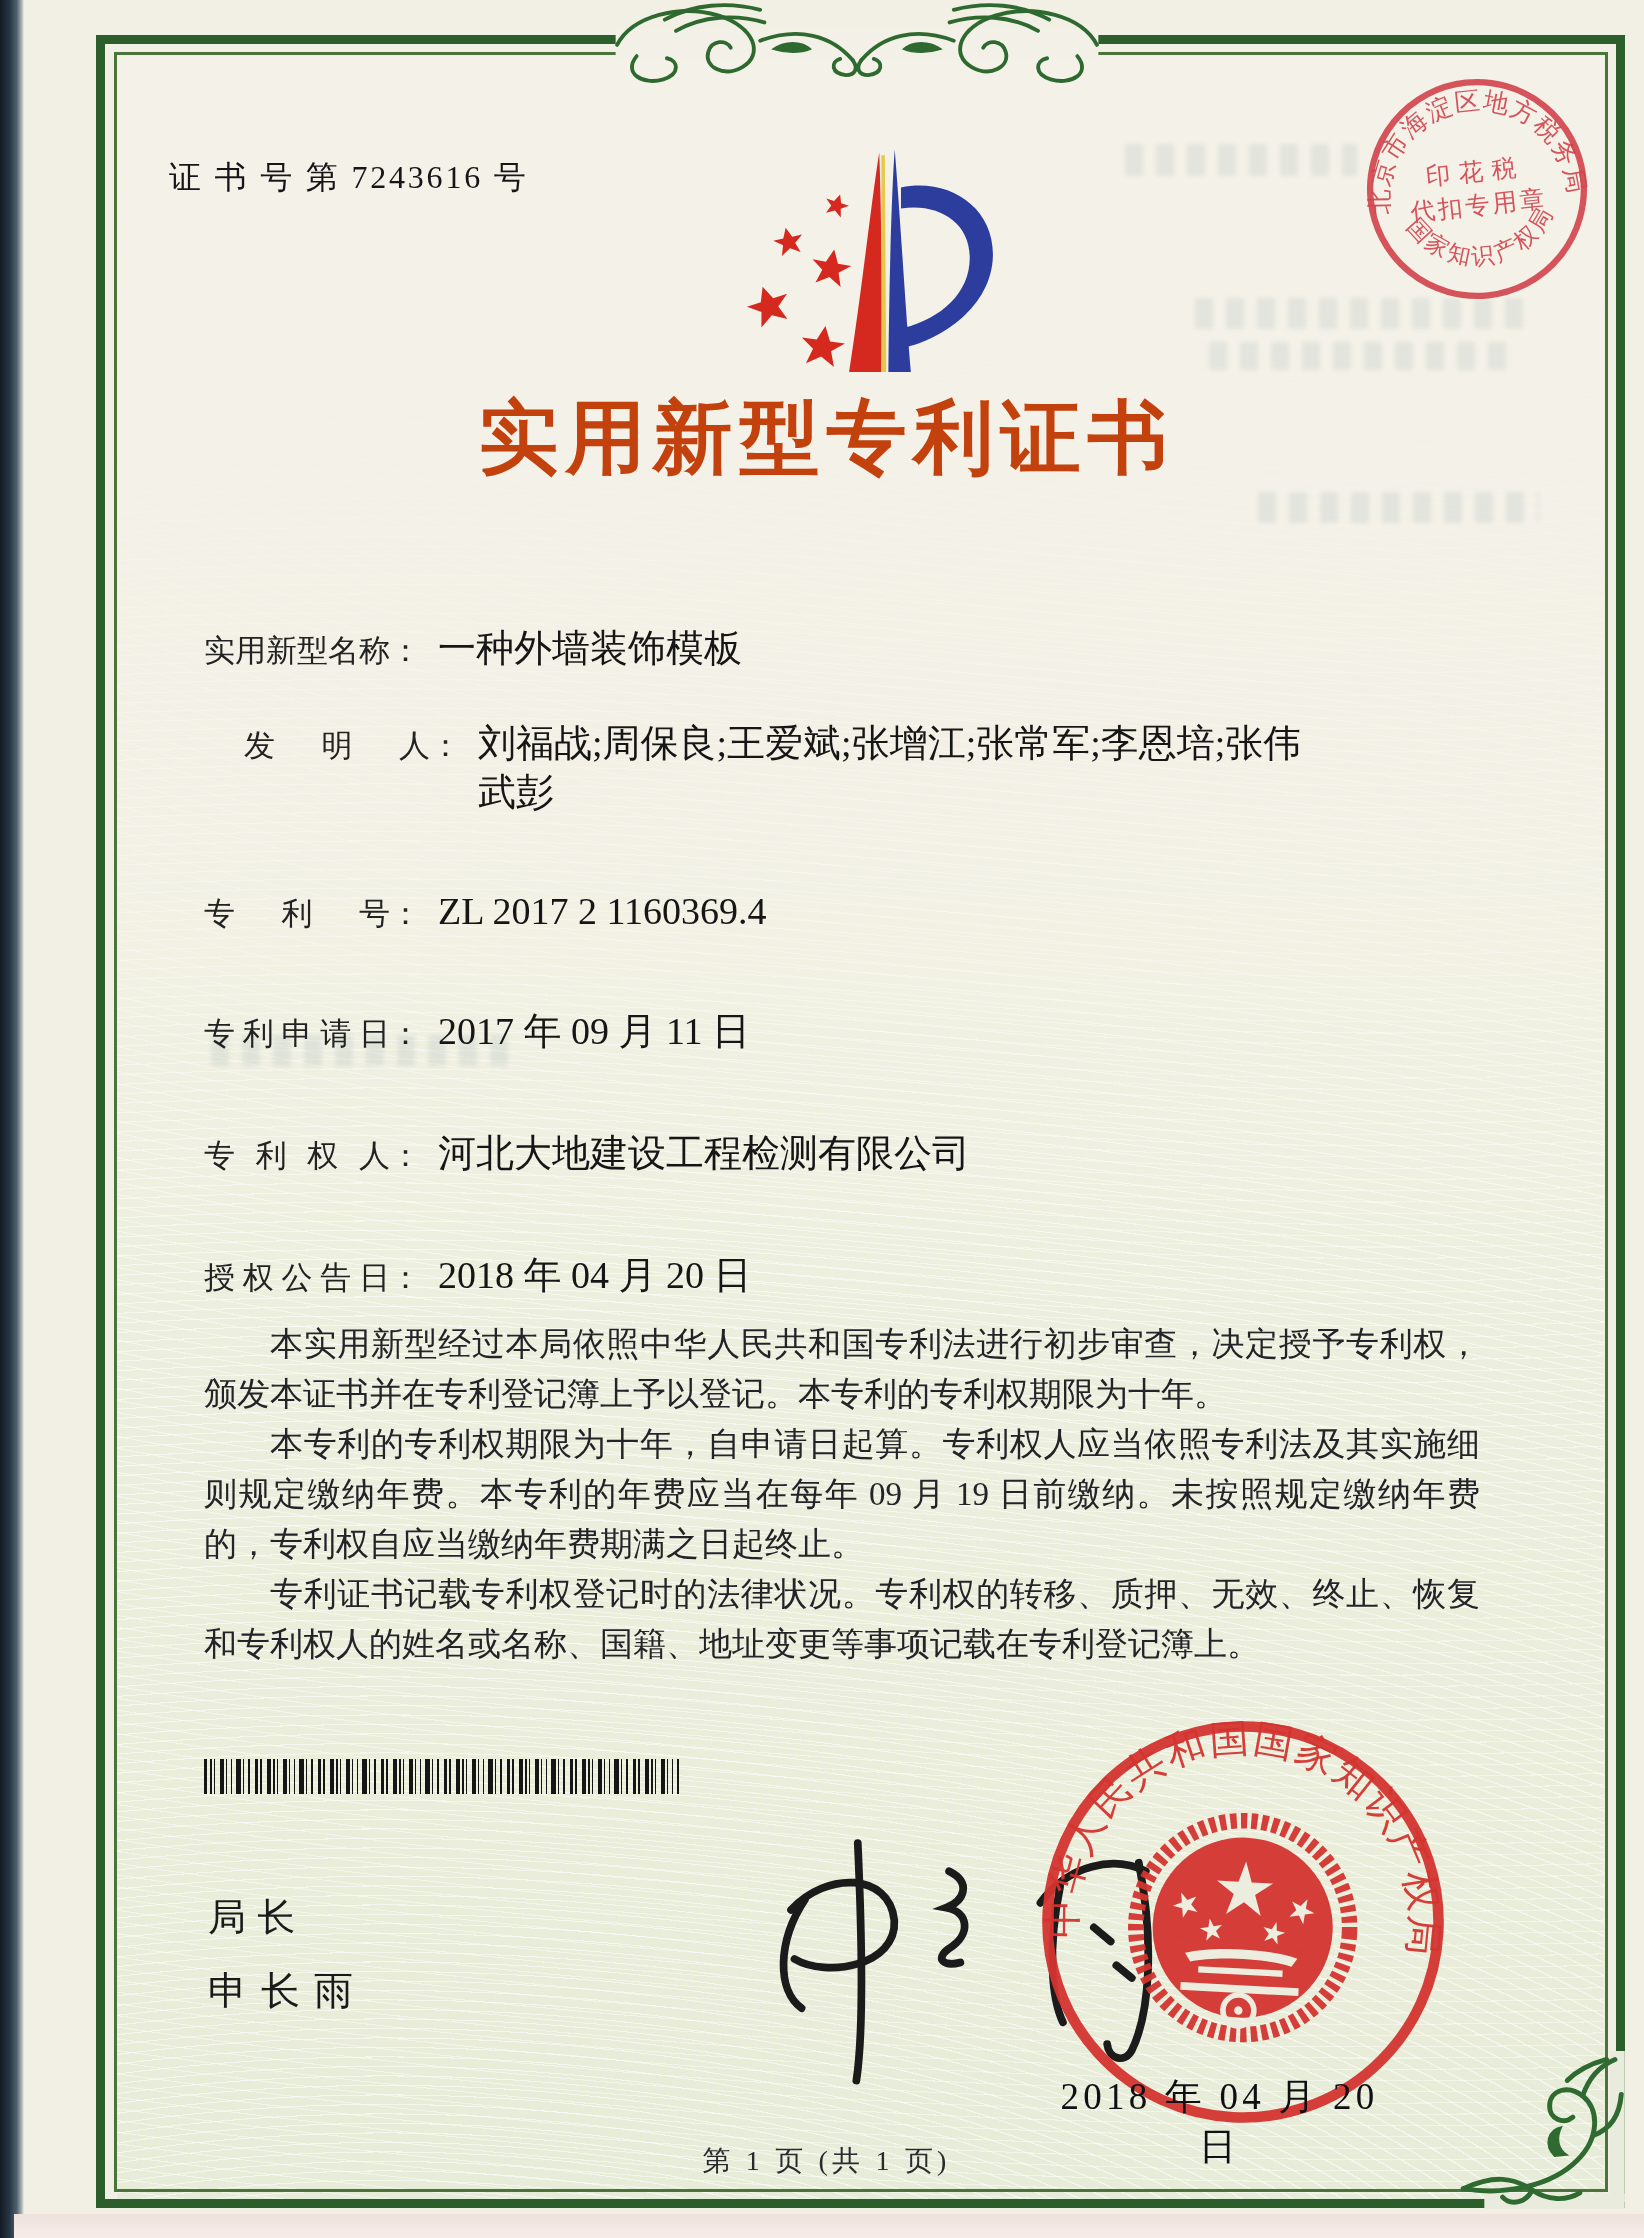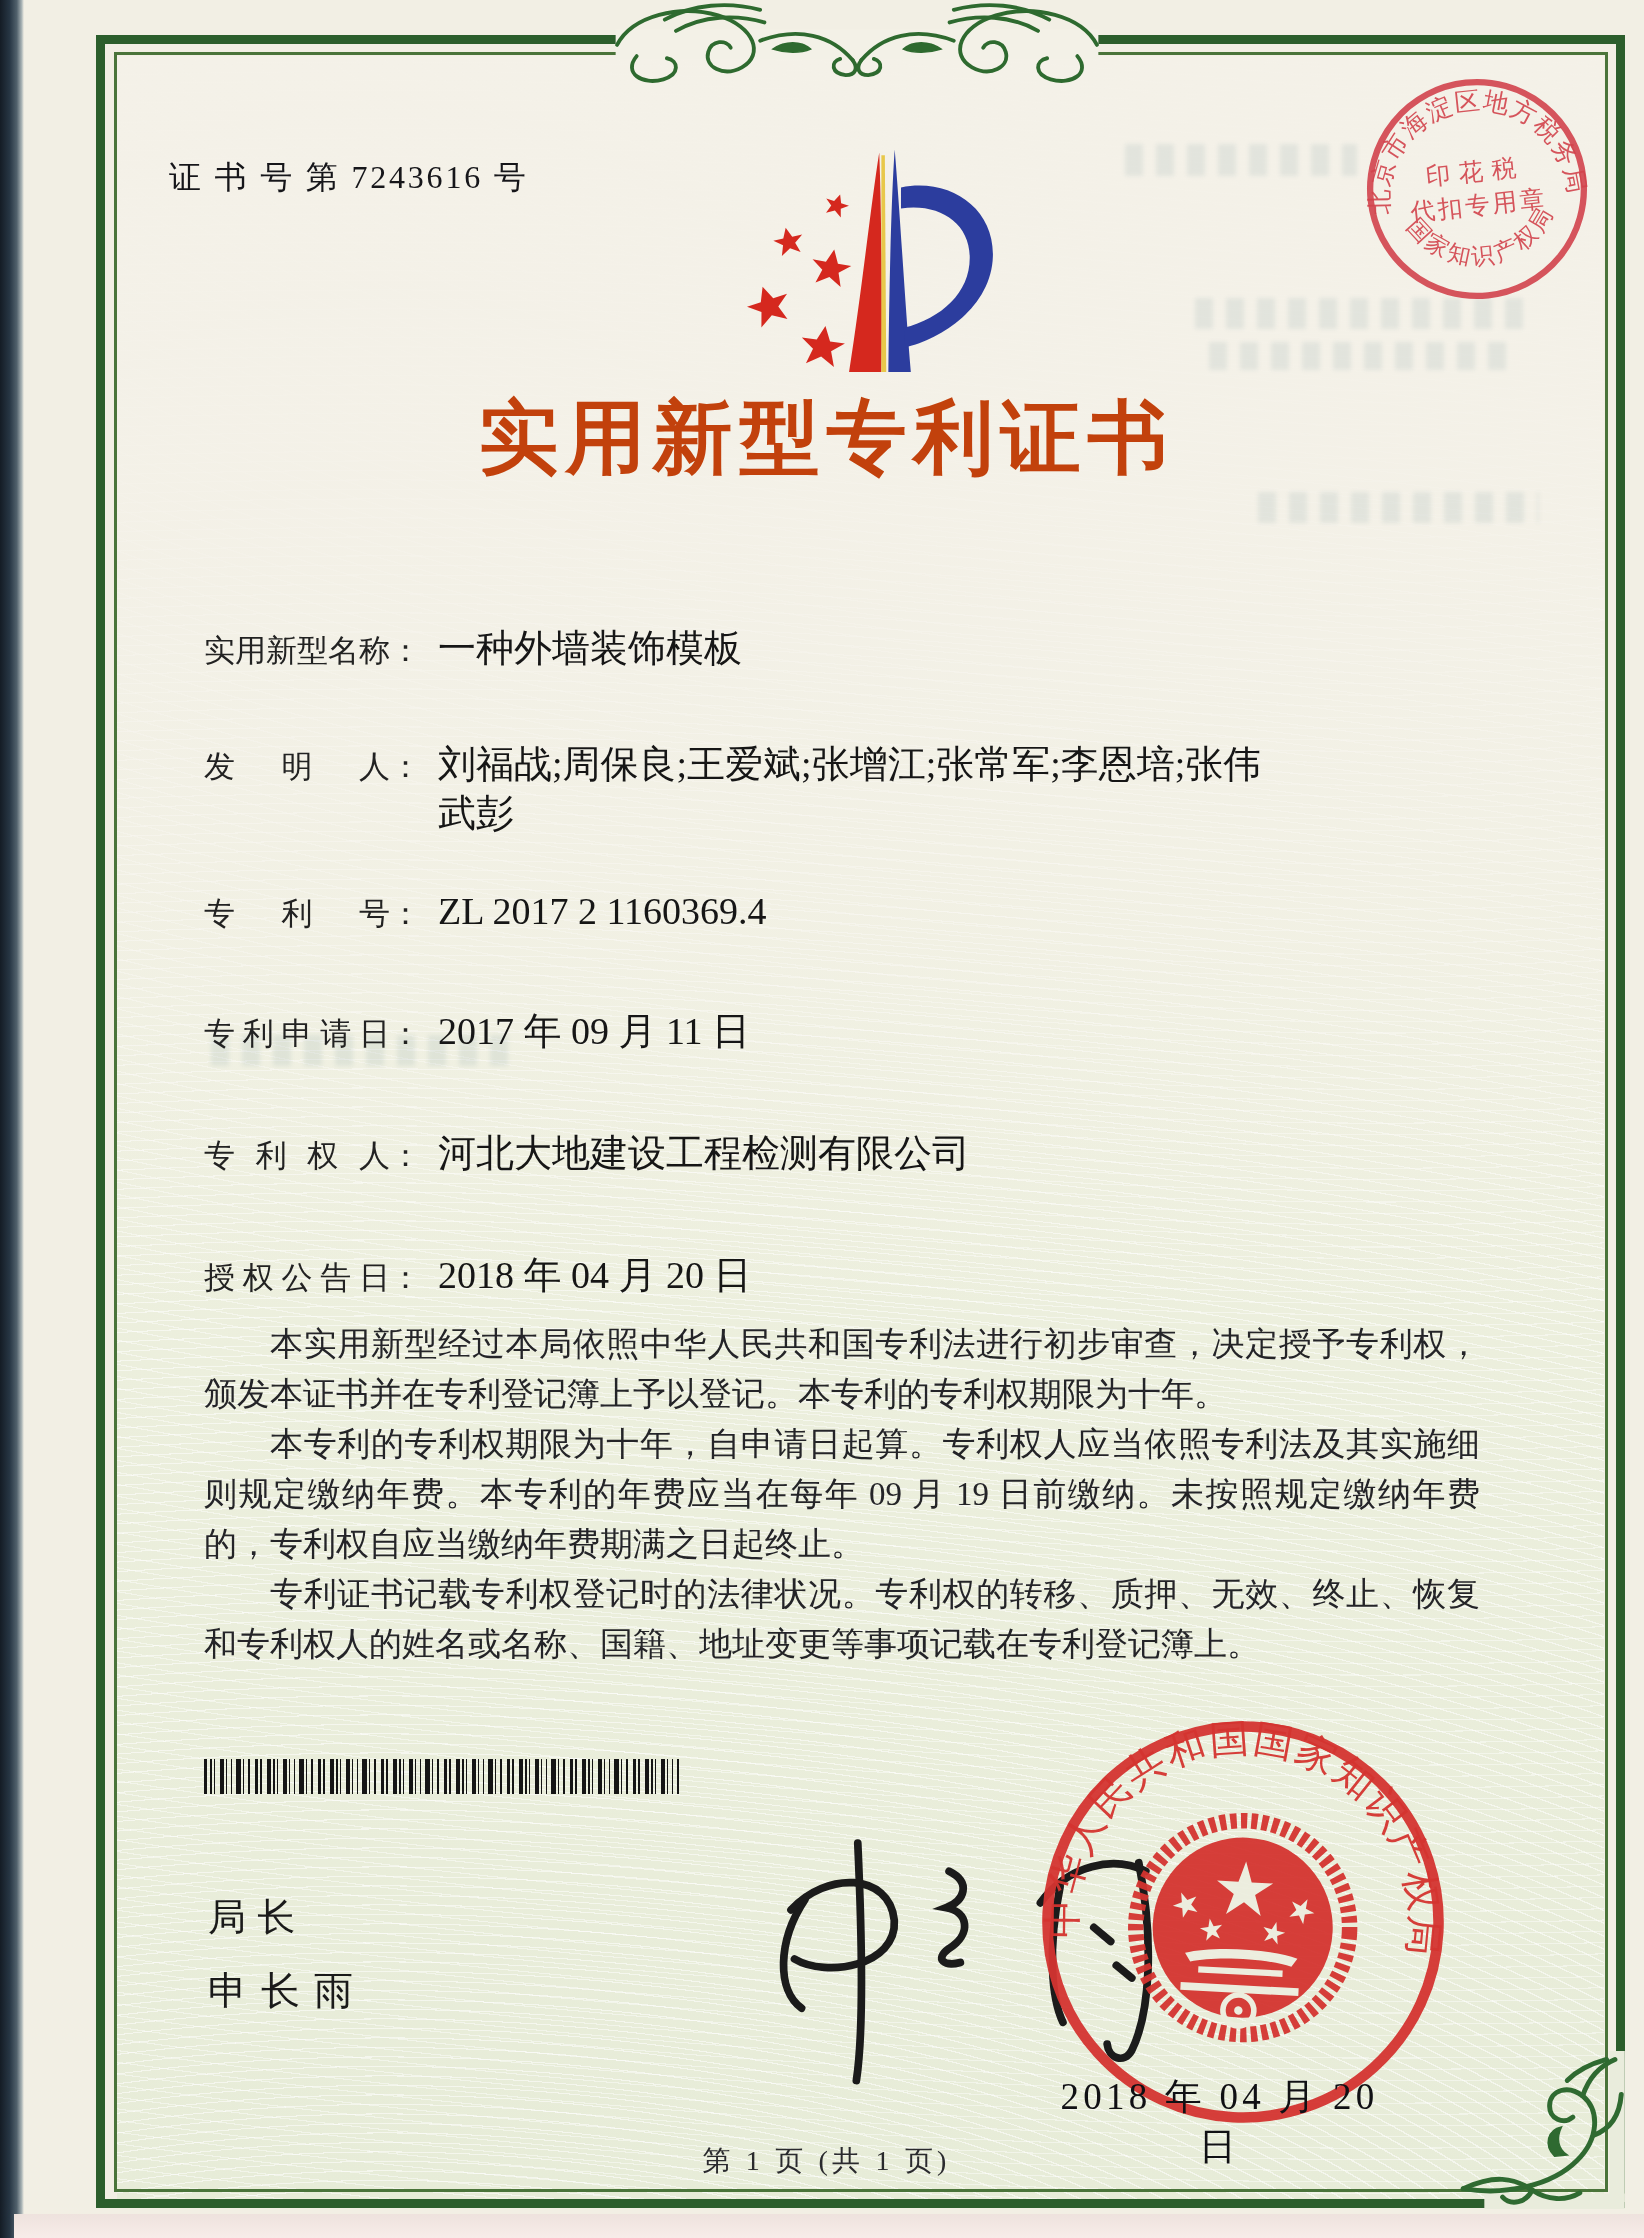--- a/index.html
+++ b/index.html
@@ -144,21 +144,21 @@
     <path d="M 252,62 C 320,48 385,90 383,160 C 381,232 310,278 258,290 L 256,262 C 310,248 350,212 350,162 C 350,112 306,84 252,92 Z" fill="#2c3d9e"></path>
   </svg>
 
   <div class="title">实用新型专利证书</div>
 
   <div class="field-row" style="top:624px;">
     <span class="field-label">实用新型名称</span>
       <span class="field-colon">：</span>
     <span class="field-value">一种外墙装饰模板</span>
   </div>
-  <div class="field-row" style="top:740px;">
+  <div class="field-row" style="top:719px;margin-left:40px;">
     <span class="field-label">发明人</span>
       <span class="field-colon">：</span>
     <span class="field-value">刘福战;周保良;王爱斌;张增江;张常军;李恩培;张伟武彭</span>
   </div>
   <div class="field-row" style="top:887px;">
     <span class="field-label">专利号</span>
       <span class="field-colon">：</span>
     <span class="field-value">ZL 2017 2 1160369.4</span>
   </div>
   <div class="field-row" style="top:1007px;">

